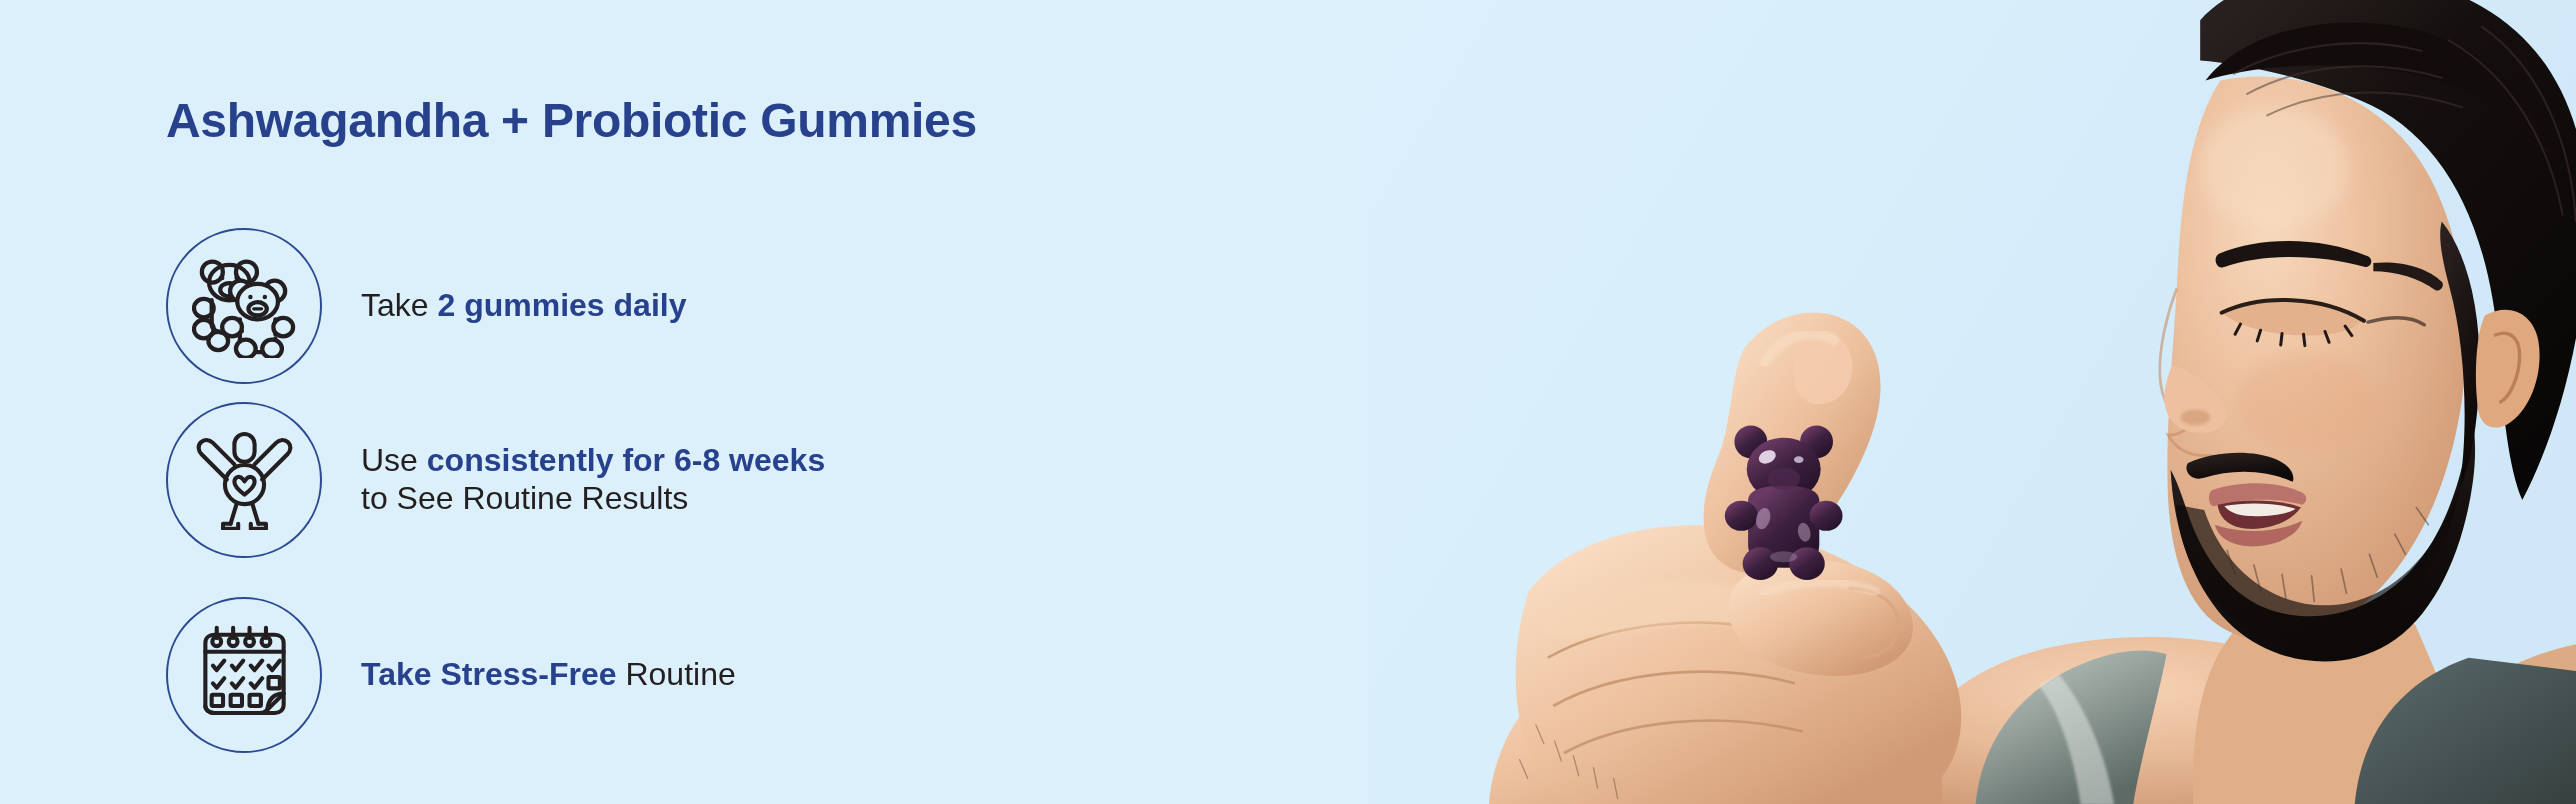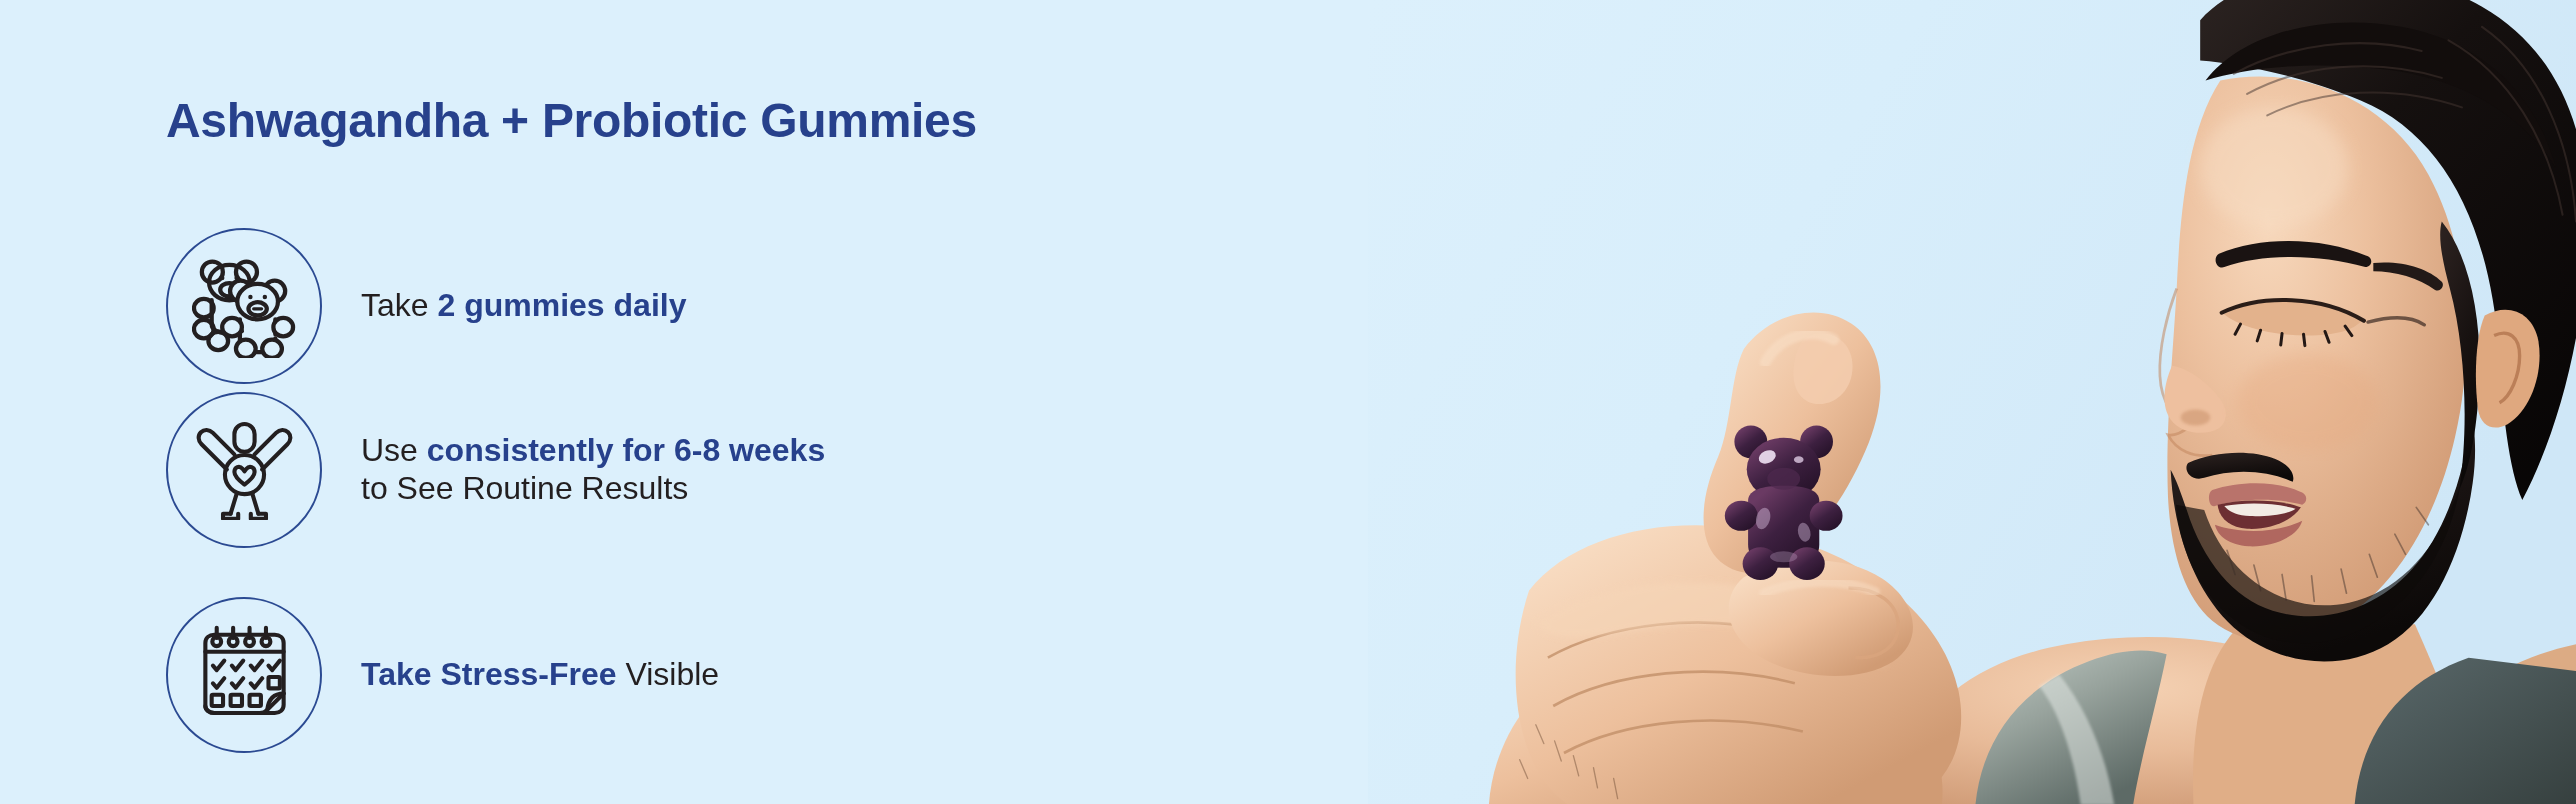--- a/index.html
+++ b/index.html
@@ -44,21 +44,21 @@
 
   .feature-row {
     position:absolute;
     left:0;
     display:flex;
     align-items:center;
     height:161px;
     justify-content:flex-end;
   }
   .feature-row.r0 { top:0px; }
-  .feature-row.r1 { top:164px; }
+  .feature-row.r1 { top:174px; }
   .feature-row.r2 { top:369px; }
 
   .icon-circle {
     width:156px; height:156px;
     flex:0 0 156px;
     border:2px solid #2b4a92;
     border-radius:50%;
     background:transparent;
     display:flex;
     align-items:center;
@@ -437,21 +437,21 @@
             <rect x="88" y="112" width="18" height="18" rx="2"></rect>
 
             <path d="M142,110 L116,136 C112,140 108,141 104,141"></path>
             <path d="M142,110 C128,110 118,118 116,136"></path>
 
             <path d="M18,130 C18,136 24,141 32,141"></path>
           </svg>
         </div>
         <div class="feature-text">
           <span class="ln">
-            <span class="em">Take Stress-Free</span><span> Visible</span>
+            <span class="em">Take Stress-Free</span><span> Routine</span>
           </span>
         </div>
       </div>
 
     </div>
   </div>
 </div>
 
 
 </body></html>

